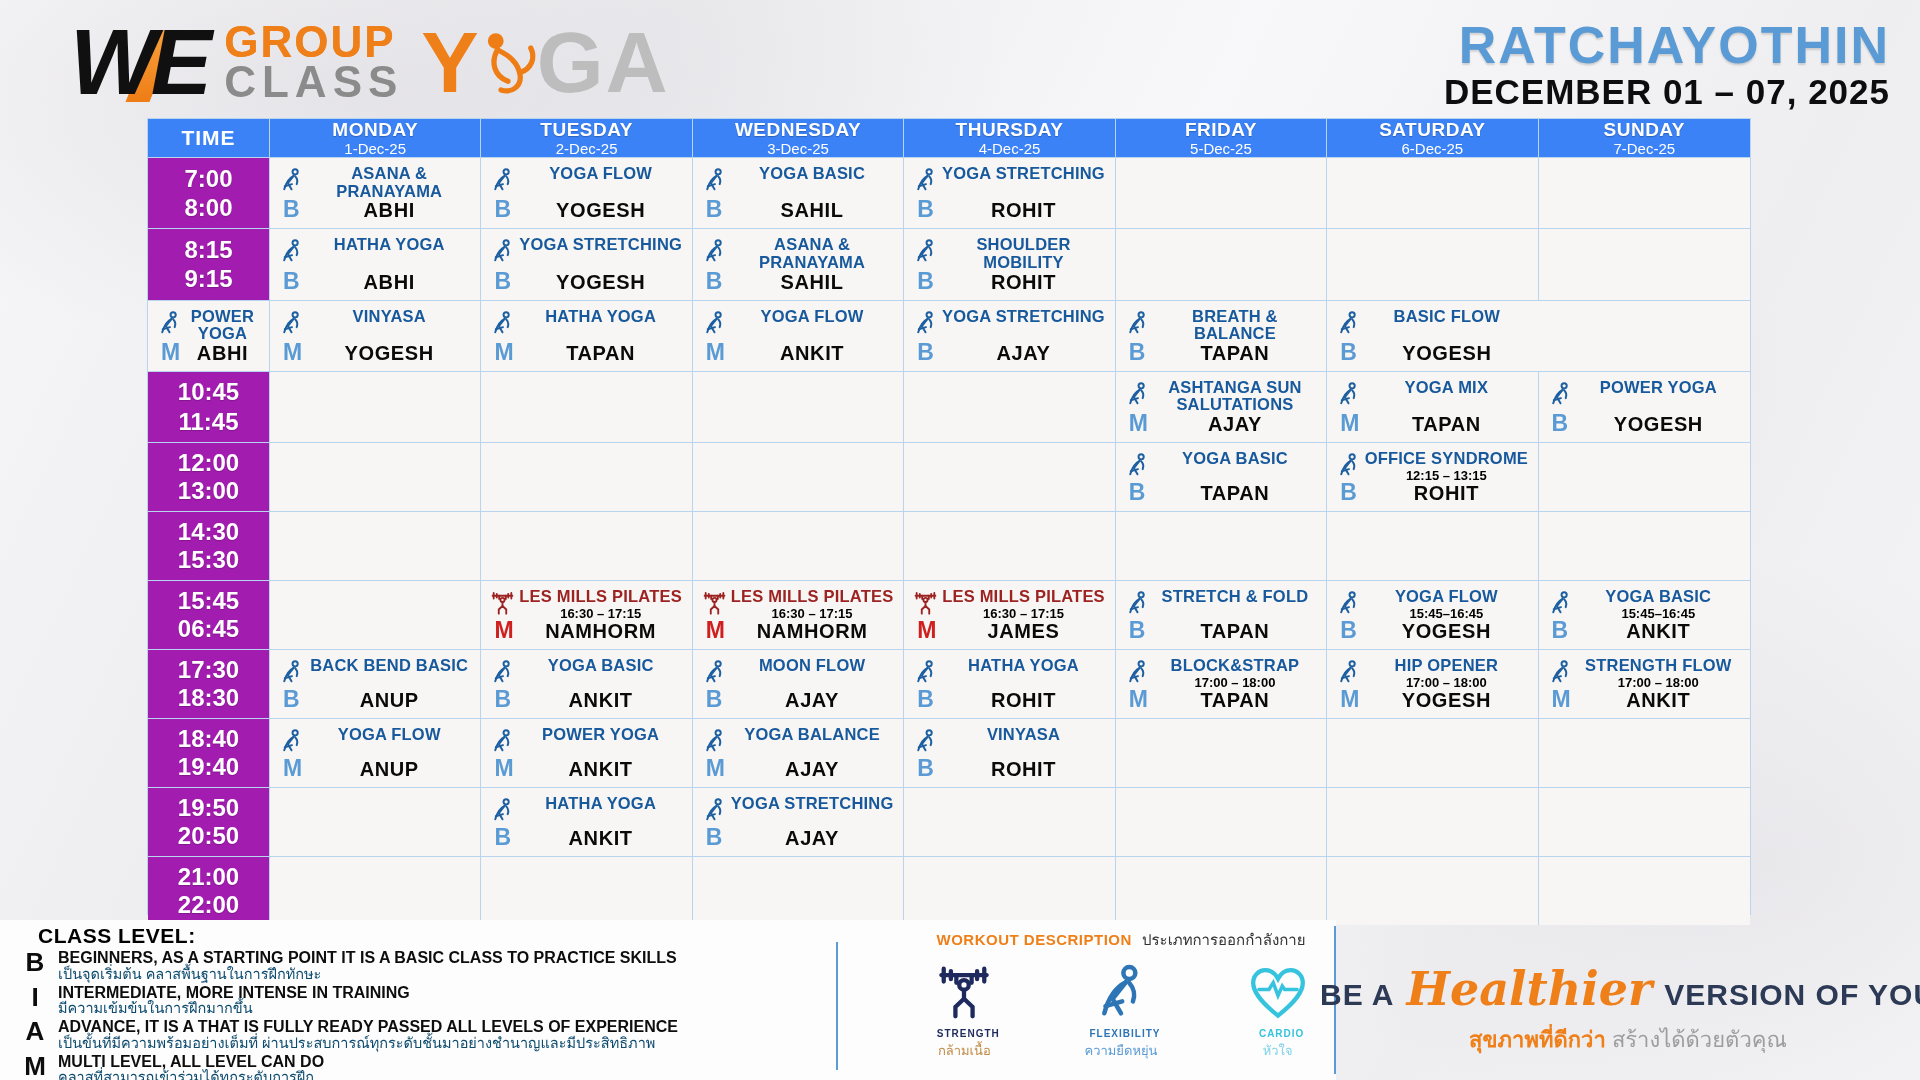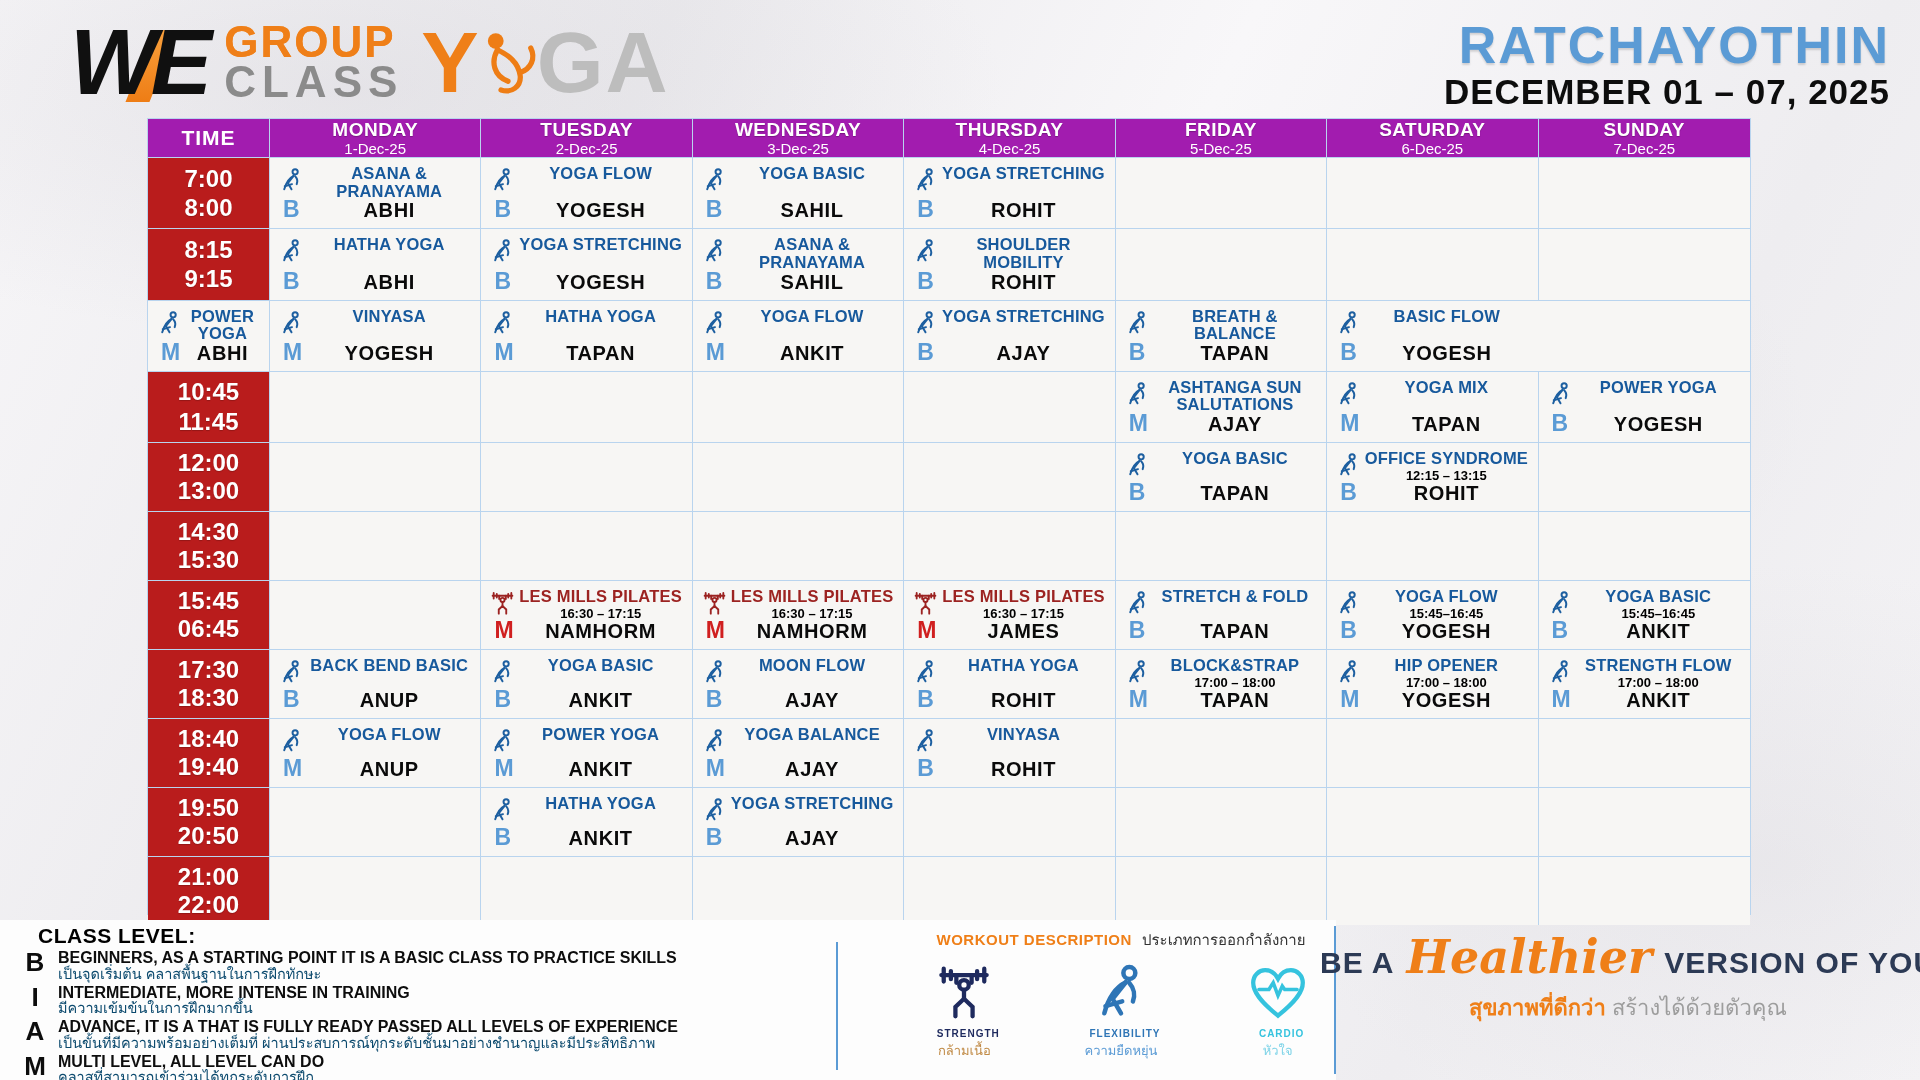--- a/index.html
+++ b/index.html
@@ -39,25 +39,25 @@
   
   .schedule { position:absolute; left:147px; top:118px; width:1604px; height:797px;
               display:flex; flex-direction:column; background:#f7f6f4;
               border:1px solid #b9d4ee; }
   .tr { display:grid; grid-template-columns:122px repeat(7,1fr); border-bottom:1px solid #b9d4ee; }
   .tr:last-child { border-bottom:none; }
   .tr.head { height:40px; }
   .tr.body { flex:1; }
   .tc { border-right:1px solid #b9d4ee; position:relative; }
   .tc:last-child { border-right:none; }
-  .headc { background:#a21caf; color:#fff; display:flex; flex-direction:column; justify-content:center; align-items:center; }
+  .headc { background:#3b82f6; color:#fff; display:flex; flex-direction:column; justify-content:center; align-items:center; }
   .time-head { font-size:21px; font-weight:bold; letter-spacing:1px; }
   .dname { font-size:19px; font-weight:bold; letter-spacing:.5px; text-shadow:0 1px 1px rgba(0,0,0,.25); }
   .ddate { font-size:15px; margin-top:-1px; }
-  .timec { background:#b91c1c; color:#fff; display:flex; flex-direction:column; justify-content:space-around;
+  .timec { background:#a21caf; color:#fff; display:flex; flex-direction:column; justify-content:space-around;
            align-items:center; font-size:24px; font-weight:bold; padding:6px 0; text-shadow:0 1px 1px rgba(0,0,0,.2); }
   .cell { background:#f7f6f4; }
   .slot { display:flex; flex-direction:column; justify-content:space-between;
           padding:7px 8px 6px 36px; }
   .slot .icon { position:absolute; left:8px; top:9px; width:27px; height:27px; color:#1d5fa0; }
   .slot .icon svg { width:100%; height:100%; }
   .cname { text-align:center; font-weight:bold; color:#17599c; font-size:16.5px; line-height:1.07; letter-spacing:.2px; }
   .ctime { text-align:center; font-weight:bold; color:#000000; font-size:13px; line-height:1; }
   .trainer { text-align:center; font-weight:bold; color:#0a0a0a; font-size:20px; letter-spacing:.6px; line-height:1; padding-bottom:2px; }
   .lvl { position:absolute; left:13px; bottom:7px; color:#5b9bd5; font-size:23px; font-weight:bold; line-height:1; }
@@ -82,21 +82,21 @@
   .workout-item .wicon { width:62px; height:62px; }
   .workout-item .wicon svg { width:100%; height:100%; }
   .wlabel { font-size:10px; font-weight:bold; letter-spacing:1px; margin-top:4px;margin-left:8px; }
   .wth { font-size:13px; margin-top:1px; }
   .w-strength .wicon, .w-strength .wlabel { color:#1e2a5e; }
   .w-strength .wth { color:#c08a45; }
   .w-flexibility .wicon, .w-flexibility .wlabel { color:#2e75b6; }
   .w-flexibility .wth { color:#5b9bd5; }
   .w-cardio .wicon, .w-cardio .wlabel { color:#35c3de; }
   .w-cardio .wth { color:#7fd4e8; }
-  .tagline { position:absolute; left:1348px; top:930px; width:560px; text-align:center; }
+  .tagline { position:absolute; left:1348px; top:962px; width:560px; text-align:center; }
   .tag-line1 { display:flex; align-items:baseline; justify-content:center; gap:12px; white-space:nowrap; }
   .tag-be, .tag-version { font-size:30px; font-weight:bold; color:#2c3a55; letter-spacing:1px; }
   .tag-healthier { font-family:"DejaVu Serif", serif; font-style:italic; font-weight:bold; font-size:46px; color:#ef7f18; }
   .tag-line2 { margin-top:6px; font-size:22px; font-weight:bold; }
   .tag-th-orange { color:#ef7f18; }
   .tag-th-gray { color:#9d9d9d; font-weight:normal; }
 </style>
 </head>
 <body>
 

